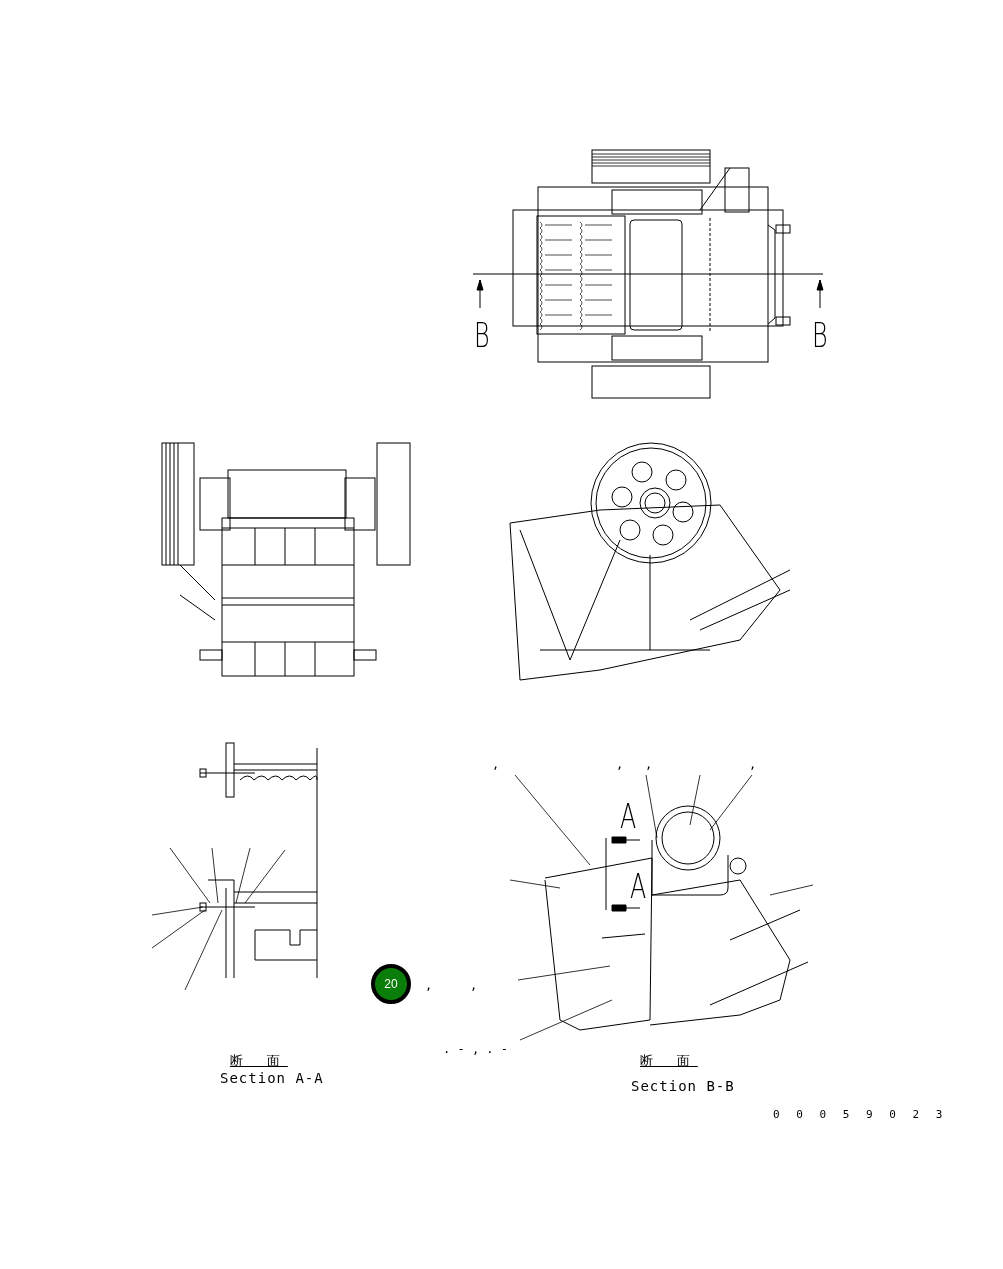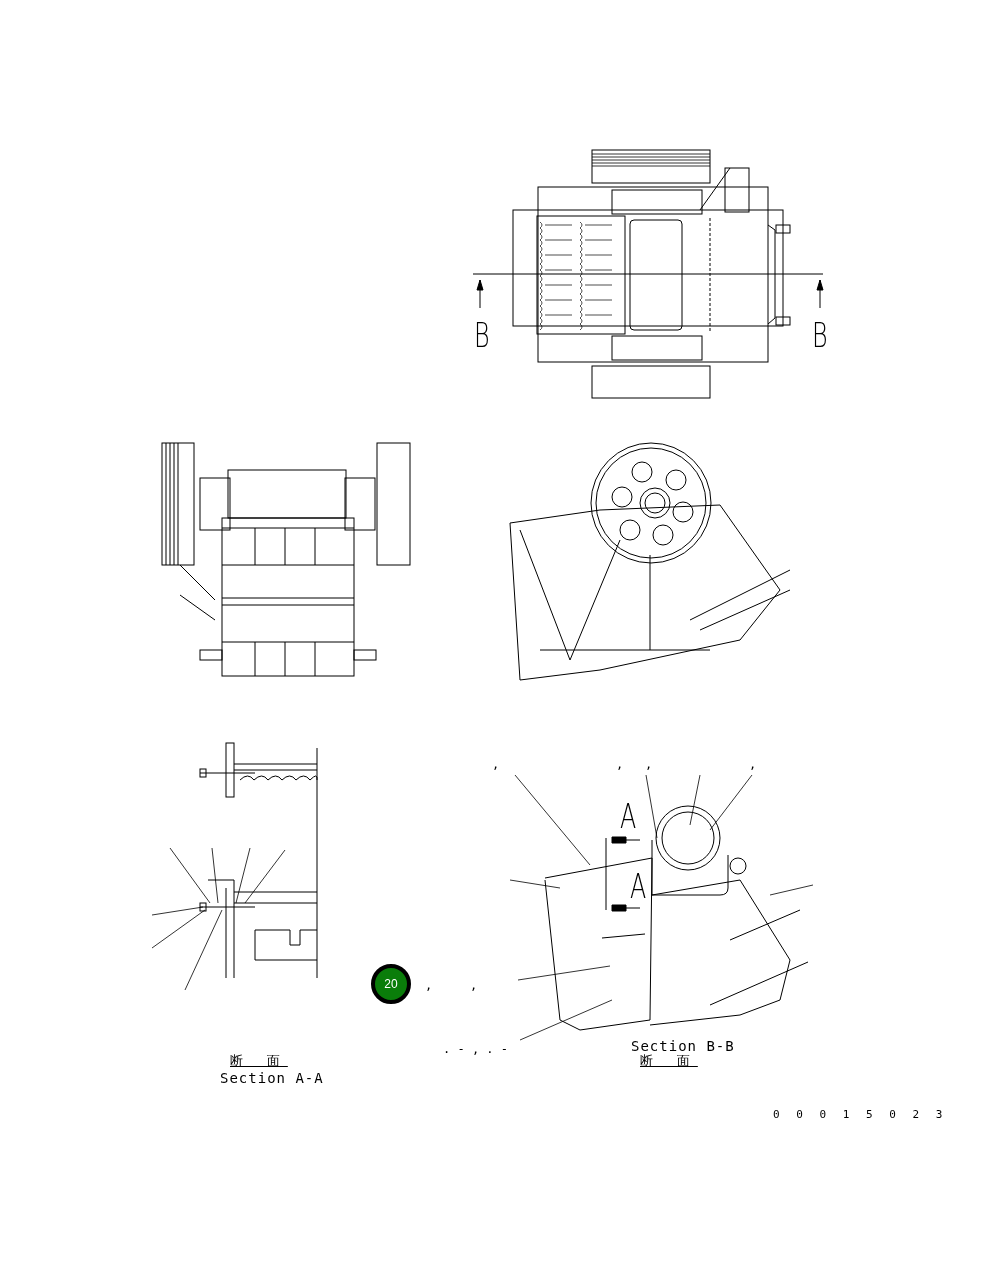--- a/index.html
+++ b/index.html
@@ -179,15 +179,15 @@
 <div class="lbl tick" style="left:470px;top:978px;">,</div>
 <div class="lbl tick" style="left:443px;top:1042px;">. - , . -</div>
 
 <div class="badge">
   <span>20</span>
 </div>
 
 <div class="lbl cap-jp" style="left:230px;top:1052px;">断 面</div>
 <div class="lbl cap-en" style="left:220px;top:1070px;">Section A-A</div>
 <div class="lbl cap-jp" style="left:640px;top:1052px;">断 面</div>
-<div class="lbl cap-en" style="left:631px;top:1038px;">Section B-B</div>
+<div class="lbl cap-en" style="left:631px;top:1078px;">Section B-B</div>
 
-<div class="lbl docno" style="left:773px;top:1108px;">0 0 0 1 5 0 2 3</div>
+<div class="lbl docno" style="left:773px;top:1108px;">0 0 0 5 9 0 2 3</div>
 
 </body></html>

